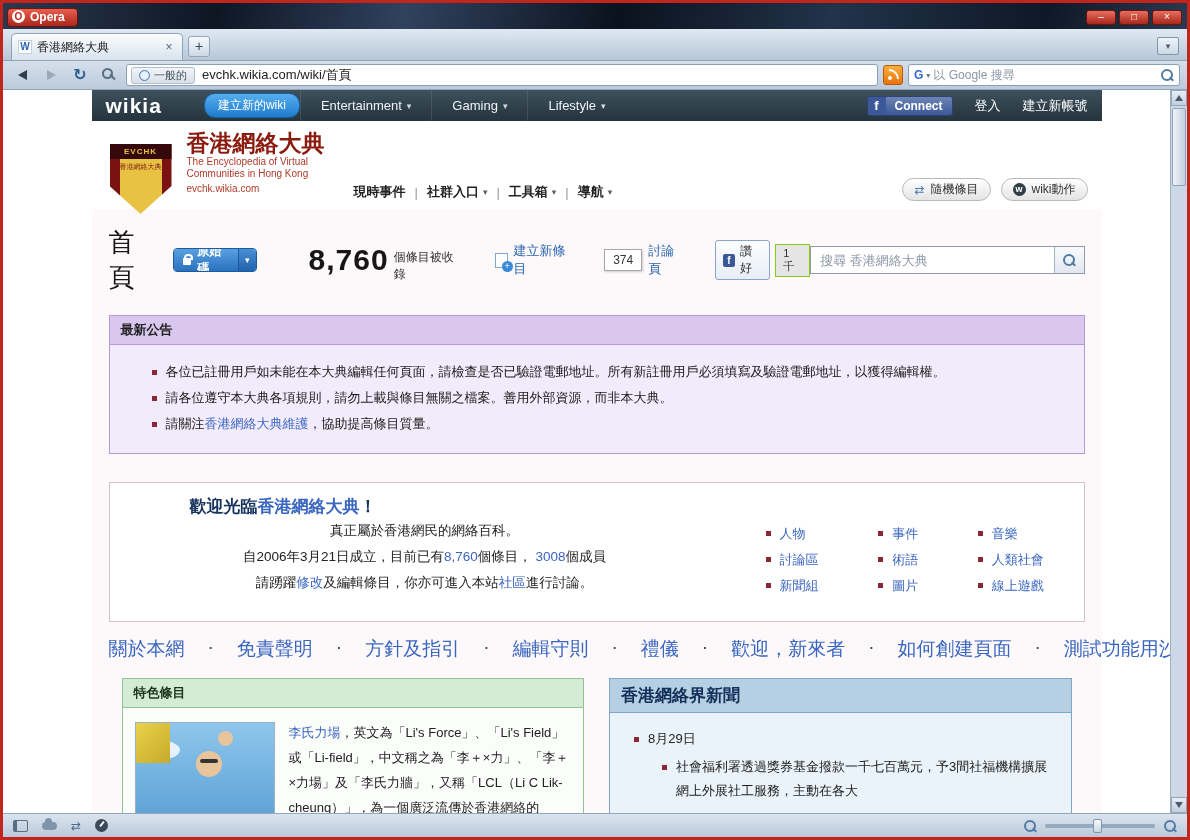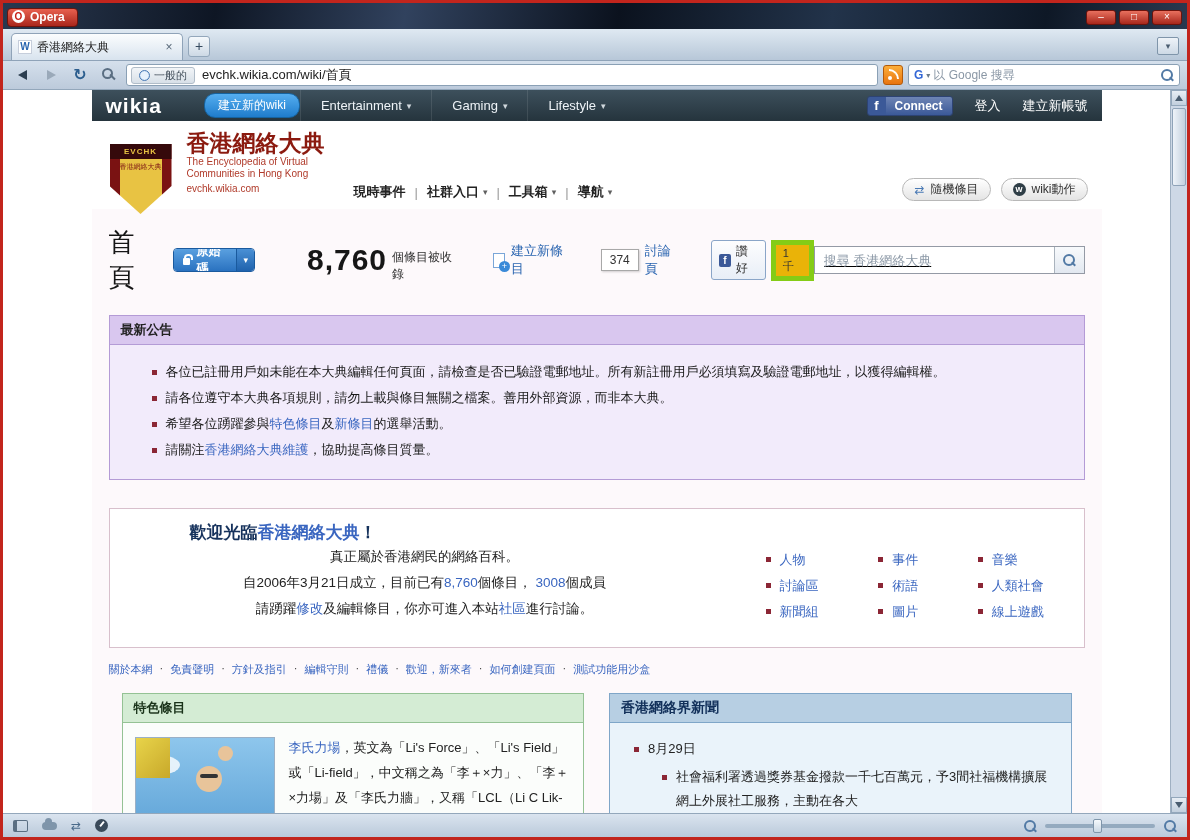--- a/index.html
+++ b/index.html
@@ -173,24 +173,24 @@
   .page-ico::after { content: "+"; position: absolute; right: -6px; bottom: -5px; width: 11px; height: 11px;
     background: #3a8ad8; border-radius: 50%; color: #fff; font-size: 9px; line-height: 11px; text-align: center; }
   .talk-count-box { margin-left: 30px; padding: 3px 8px; background: #fff; border: 1px solid #a8a8a8;
     box-shadow: 1px 1px 2px rgba(0,0,0,.18); font-size: 12px; color: #333; }
   .talk-link { margin-left: 6px; color: #2a65b0; font-size: 13px; cursor: pointer; }
   .like-btn { display: flex; align-items: center; gap: 5px; margin-left: 30px; padding: 2px 7px;
     border: 1px solid #8aa5c8; border-radius: 3px; background: linear-gradient(#fdfdfe,#e8eef7);
     font-size: 12px; color: #333; cursor: pointer; }
   .fb-sq { width: 13px; height: 13px; background: #3b5998; border-radius: 2px; color: #fff; font-size: 10px;
     font-weight: bold; text-align: center; line-height: 13px; }
-  .like-count { margin-left: 5px; padding: 2px 7px; background: #eab308; border: 5px solid #84cc16;
+  .like-count { margin-left: 5px; padding: 2px 7px; background: #e5e5e5; border: 1px solid #84cc16;
     font-size: 11px; color: #333; }
   .wiki-search { margin-left: auto; width: 292px; height: 28px; background: #fff; border: 1px solid #949aa5;
-    display: flex; align-items: stretch; text-decoration: underline; }
+    display: flex; align-items: stretch; }
   .ws-input { flex: 1; border: none; outline: none; background: transparent; font-size: 13px; color: #333;
     padding: 0 9px; min-width: 0; }
   .search-btn { width: 30px; border-left: 1px solid #aab3bd; background: linear-gradient(#f8fafc,#e2e8f0);
     display: flex; align-items: center; justify-content: center; cursor: pointer; }
 
   .lnk { color: #3a66c0; cursor: pointer; }
 
   .ann-box { border: 1px solid #b49bd6; margin: 4px 0 28px; }
   .ann-head { background: #d9c7ef; border-bottom: 1px solid #b49bd6; padding: 5px 11px; font-size: 13px;
     font-weight: bold; color: #222; }
@@ -204,21 +204,21 @@
     margin-bottom: 14px; }
   .w-left { width: 586px; }
   .w-heading { font-size: 17px; font-weight: bold; color: #16325c; padding-left: 58px; margin-bottom: 0; }
   .w-heading .lnk { font-size: 17px; }
   .w-line { font-size: 13.5px; color: #222; line-height: 26px; text-align: center; }
   .w-right { flex: 1; display: grid; grid-template-rows: repeat(3, 26px); grid-auto-flow: column;
     column-gap: 42px; align-content: start; padding: 30px 0 0 48px; }
   .w-cat { position: relative; padding-left: 14px; font-size: 13px; }
   .w-cat::before { content: ""; position: absolute; left: 0; top: 6px; width: 5px; height: 5px; background: #8b2635; }
 
-  .quicklinks { display: flex; gap: 7px; font-size: 11px; margin: 10px 0 16px; white-space: nowrap; }
+  .quicklinks { display: flex; gap: 23px; font-size: 19px; margin: 10px 0 16px; white-space: nowrap; }
   .quicklinks .dot { color: #444; }
 
   .boxes { display: flex; gap: 25px; padding: 0 13px; }
   .fbox { flex: 1; border: 1px solid #94c294; }
   .fbox-head { background: #d4ecd4; border-bottom: 1px solid #94c294; padding: 5px 11px; font-size: 13px;
     font-weight: bold; color: #1a331a; }
   .fbox-body { background: #fbfdfb; padding: 12px; min-height: 260px; }
   .f-img { float: left; width: 140px; height: 158px; margin: 2px 14px 6px 0; position: relative;
     overflow: hidden; border: 1px solid #9ab0c6; cursor: pointer; }
   .sky { position: absolute; inset: 0; background: linear-gradient(180deg,#8ec6ec,#3f8cc9); }
@@ -228,21 +228,21 @@
     background: linear-gradient(135deg,#e8d44a,#c8a82a); }
   .fig-head { position: absolute; left: 60px; top: 28px; width: 26px; height: 26px; background: #e8c49a;
     border-radius: 50%; }
   .fig-glasses { position: absolute; left: 64px; top: 36px; width: 18px; height: 4px; background: #333;
     border-radius: 2px; }
   .fig-fist { position: absolute; left: 82px; top: 8px; width: 15px; height: 15px; background: #e8c49a;
     border-radius: 50%; }
   .f-text { font-size: 13px; line-height: 25px; color: #222; }
 
   .nbox { flex: 1; border: 1px solid #7fa6c8; }
-  .nbox-head { background: #b7cfe3; border-bottom: 1px solid #7fa6c8; padding: 5px 11px; font-size: 14px;
+  .nbox-head { background: #b7cfe3; border-bottom: 1px solid #7fa6c8; padding: 5px 11px; font-size: 17px;
     font-weight: bold; color: #12305a; }
   .nbox-body { background: #eaf3fa; padding: 14px 14px; min-height: 258px; }
   .news-list { list-style: none; margin-left: 10px; }
   .news-list > li { position: relative; padding-left: 14px; font-size: 13px; color: #222; line-height: 24px;
     margin-bottom: 8px; }
   .news-list > li::before { content: ""; position: absolute; left: 0; top: 10px; width: 5px; height: 5px;
     background: #8b2635; }
   .news-sub { list-style: none; margin: 4px 0 10px 14px; }
   .news-sub > li { position: relative; padding-left: 14px; font-size: 13px; line-height: 24px; }
   .news-sub > li::before { content: ""; position: absolute; left: 0; top: 10px; width: 5px; height: 5px;
@@ -407,23 +407,20 @@
               </span>
             </div>
 
             <div class="ann-box">
               <div class="ann-head">最新公告</div>
               <div class="ann-body">
                 <ul class="sq-list">
                   <li><span>各位已註冊用戶如未能在本大典編輯任何頁面，請檢查是否已驗證電郵地址。所有新註冊用戶必須填寫及驗證電郵地址，以獲得編輯權。</span></li>
                   <li><span>請各位遵守本大典各項規則，請勿上載與條目無關之檔案。善用外部資源，而非本大典。</span></li>
                   <li>
-                    <span>希望各位踴躍參與</span><a class="lnk">特色條目</a><span>及</span><a class="lnk">新條目</a><span>的選舉活動。</span>
-                  </li>
-                  <li>
                     <span>請關注</span><a class="lnk">香港網絡大典維護</a><span>，協助提高條目質量。</span>
                   </li>
                 </ul>
               </div>
             </div>
 
             <div class="welcome-box">
               <div class="w-left">
                 <div class="w-heading">
                   <span>歡迎光臨</span><a class="lnk">香港網絡大典</a><span>！</span>

